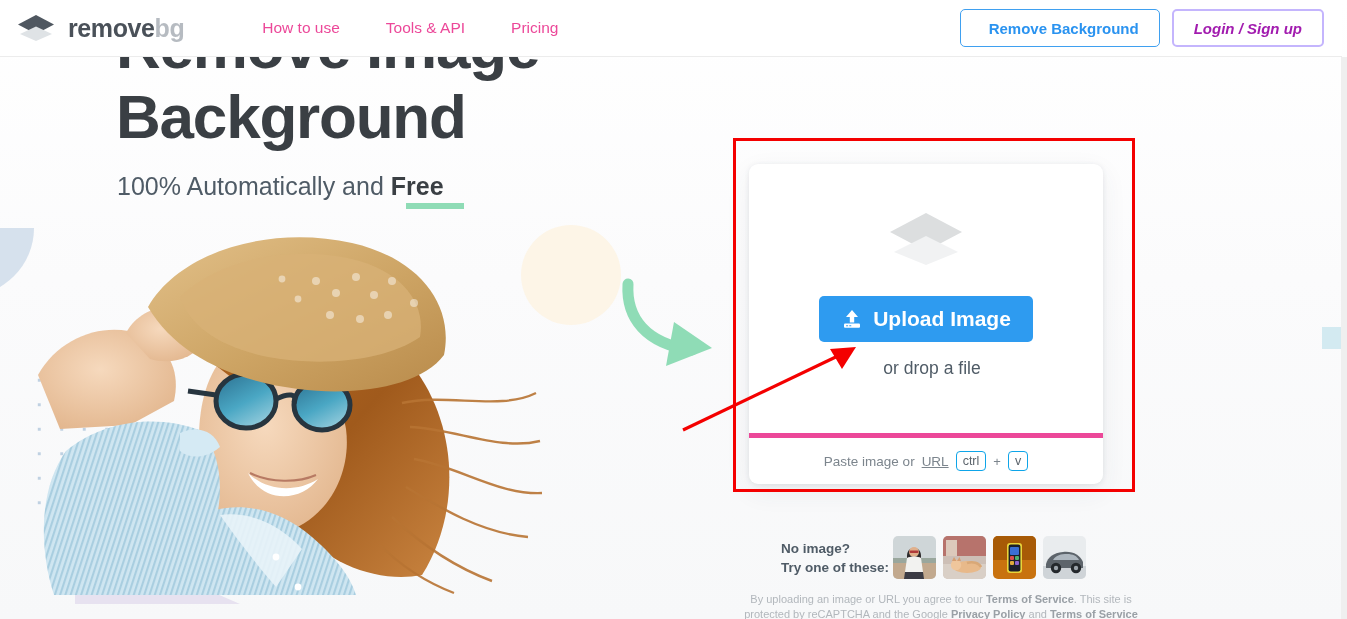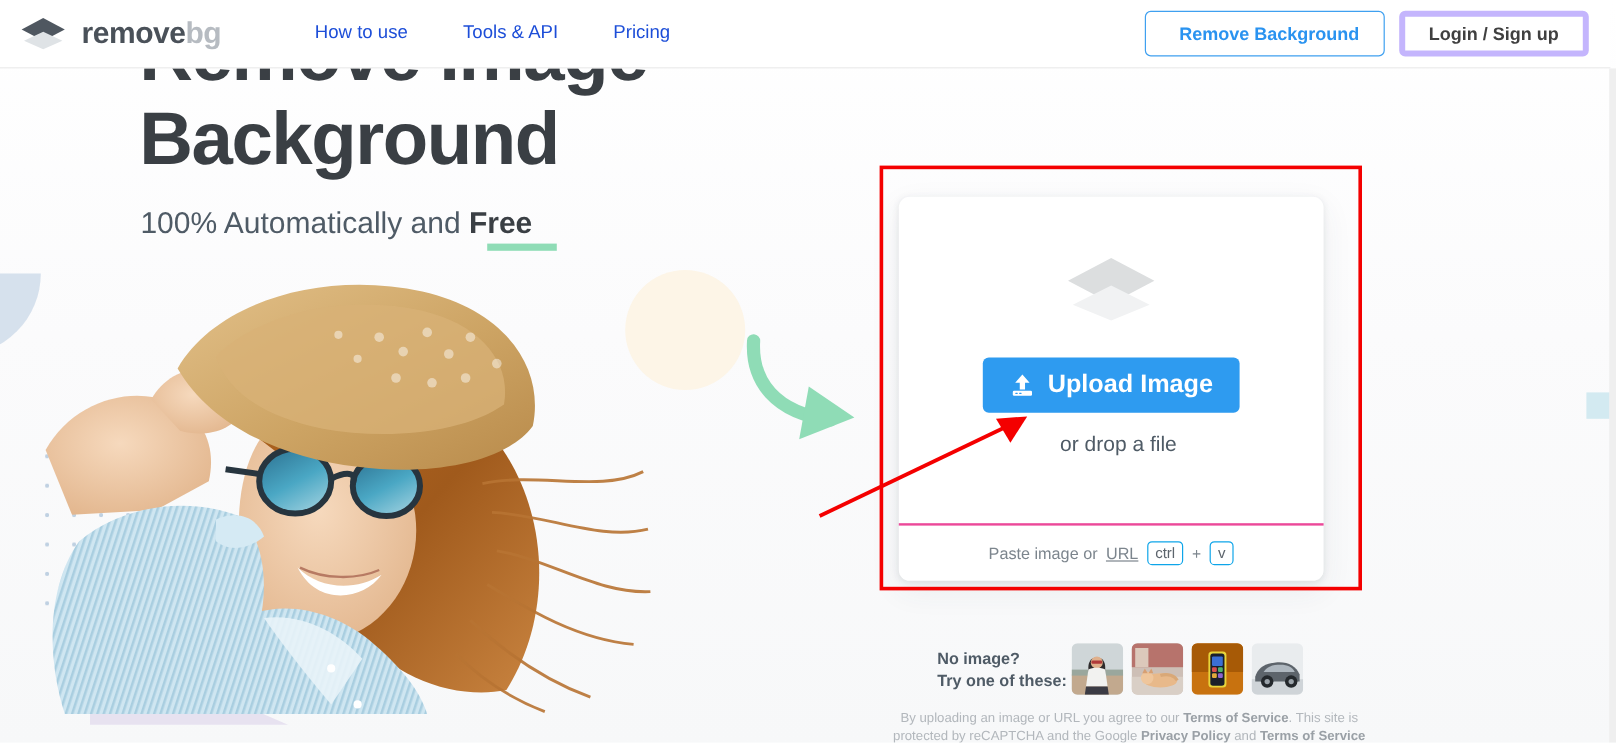--- a/index.html
+++ b/index.html
@@ -61,34 +61,34 @@
     display: flex; align-items: center; gap: 12px;
     margin-left: 16px; cursor: pointer;
   }
   .logo-mark { width: 40px; height: 30px; display: block; }
   .logo-text { font-size: 25px; font-weight: 700; letter-spacing: -.4px; }
   .logo-text .t1 { color: #4a5159; }
   .logo-text .t2 { color: #b6bbc1; }
 
   .nav { display: flex; align-items: center; gap: 46px; margin-left: 78px; }
   .nav a {
-    font-size: 15.5px; color: #1d4ed8; text-decoration: none; cursor: pointer;
+    font-size: 15.5px; color: #ec4899; text-decoration: none; cursor: pointer;
   }
 
   .header-actions {
     margin-left: auto; margin-right: 18px;
     display: flex; align-items: center; gap: 12px;
   }
   .btn-outline {
     height: 38px; padding: 0 20px; border-radius: 5px;
     display: flex; align-items: center; justify-content: center;
     font-size: 15px; font-weight: 700; cursor: pointer; background: #fff;
   }
   .btn-remove-bg { border: 1px solid #3fa0f0; color: #2a93f0; padding-left: 28px; }
-  .btn-login { border: 5px solid #c4b5fd; color: #404040; }
+  .btn-login { border: 2px solid #c4b5fd; color: #a21caf; font-style: italic; }
 
   
   .hero-title {
     position: absolute; left: 116px; top: 12px;
     font-size: 62px; line-height: 70px; font-weight: 700;
     color: #3a3f44; letter-spacing: -1.2px;
     white-space: pre-line;
     z-index: 5;
   }
   .hero-sub {
@@ -121,21 +121,21 @@
     background: #fff;
     border-radius: 9px;
     box-shadow: 0 1px 5px rgba(60,70,80,.10), 0 8px 26px rgba(60,70,80,.07);
     z-index: 9;
     display: flex; flex-direction: column;
   }
   .dropzone {
     flex: 1;
     display: flex; flex-direction: column;
     align-items: center; justify-content: center;
-    border-bottom: 2px solid #ec4899;
+    border-bottom: 5px solid #ec4899;
     padding-bottom: 8px;
   }
   .dz-layers { width: 78px; height: 58px; margin-bottom: 28px; }
   .upload-btn {
     height: 46px; padding: 0 22px;
     background: #2e9bf0; border: none; border-radius: 5px;
     color: #fff; font-size: 21px; font-weight: 700;
     display: flex; align-items: center; gap: 10px;
     cursor: pointer;
     font-family: "Liberation Sans", sans-serif;

